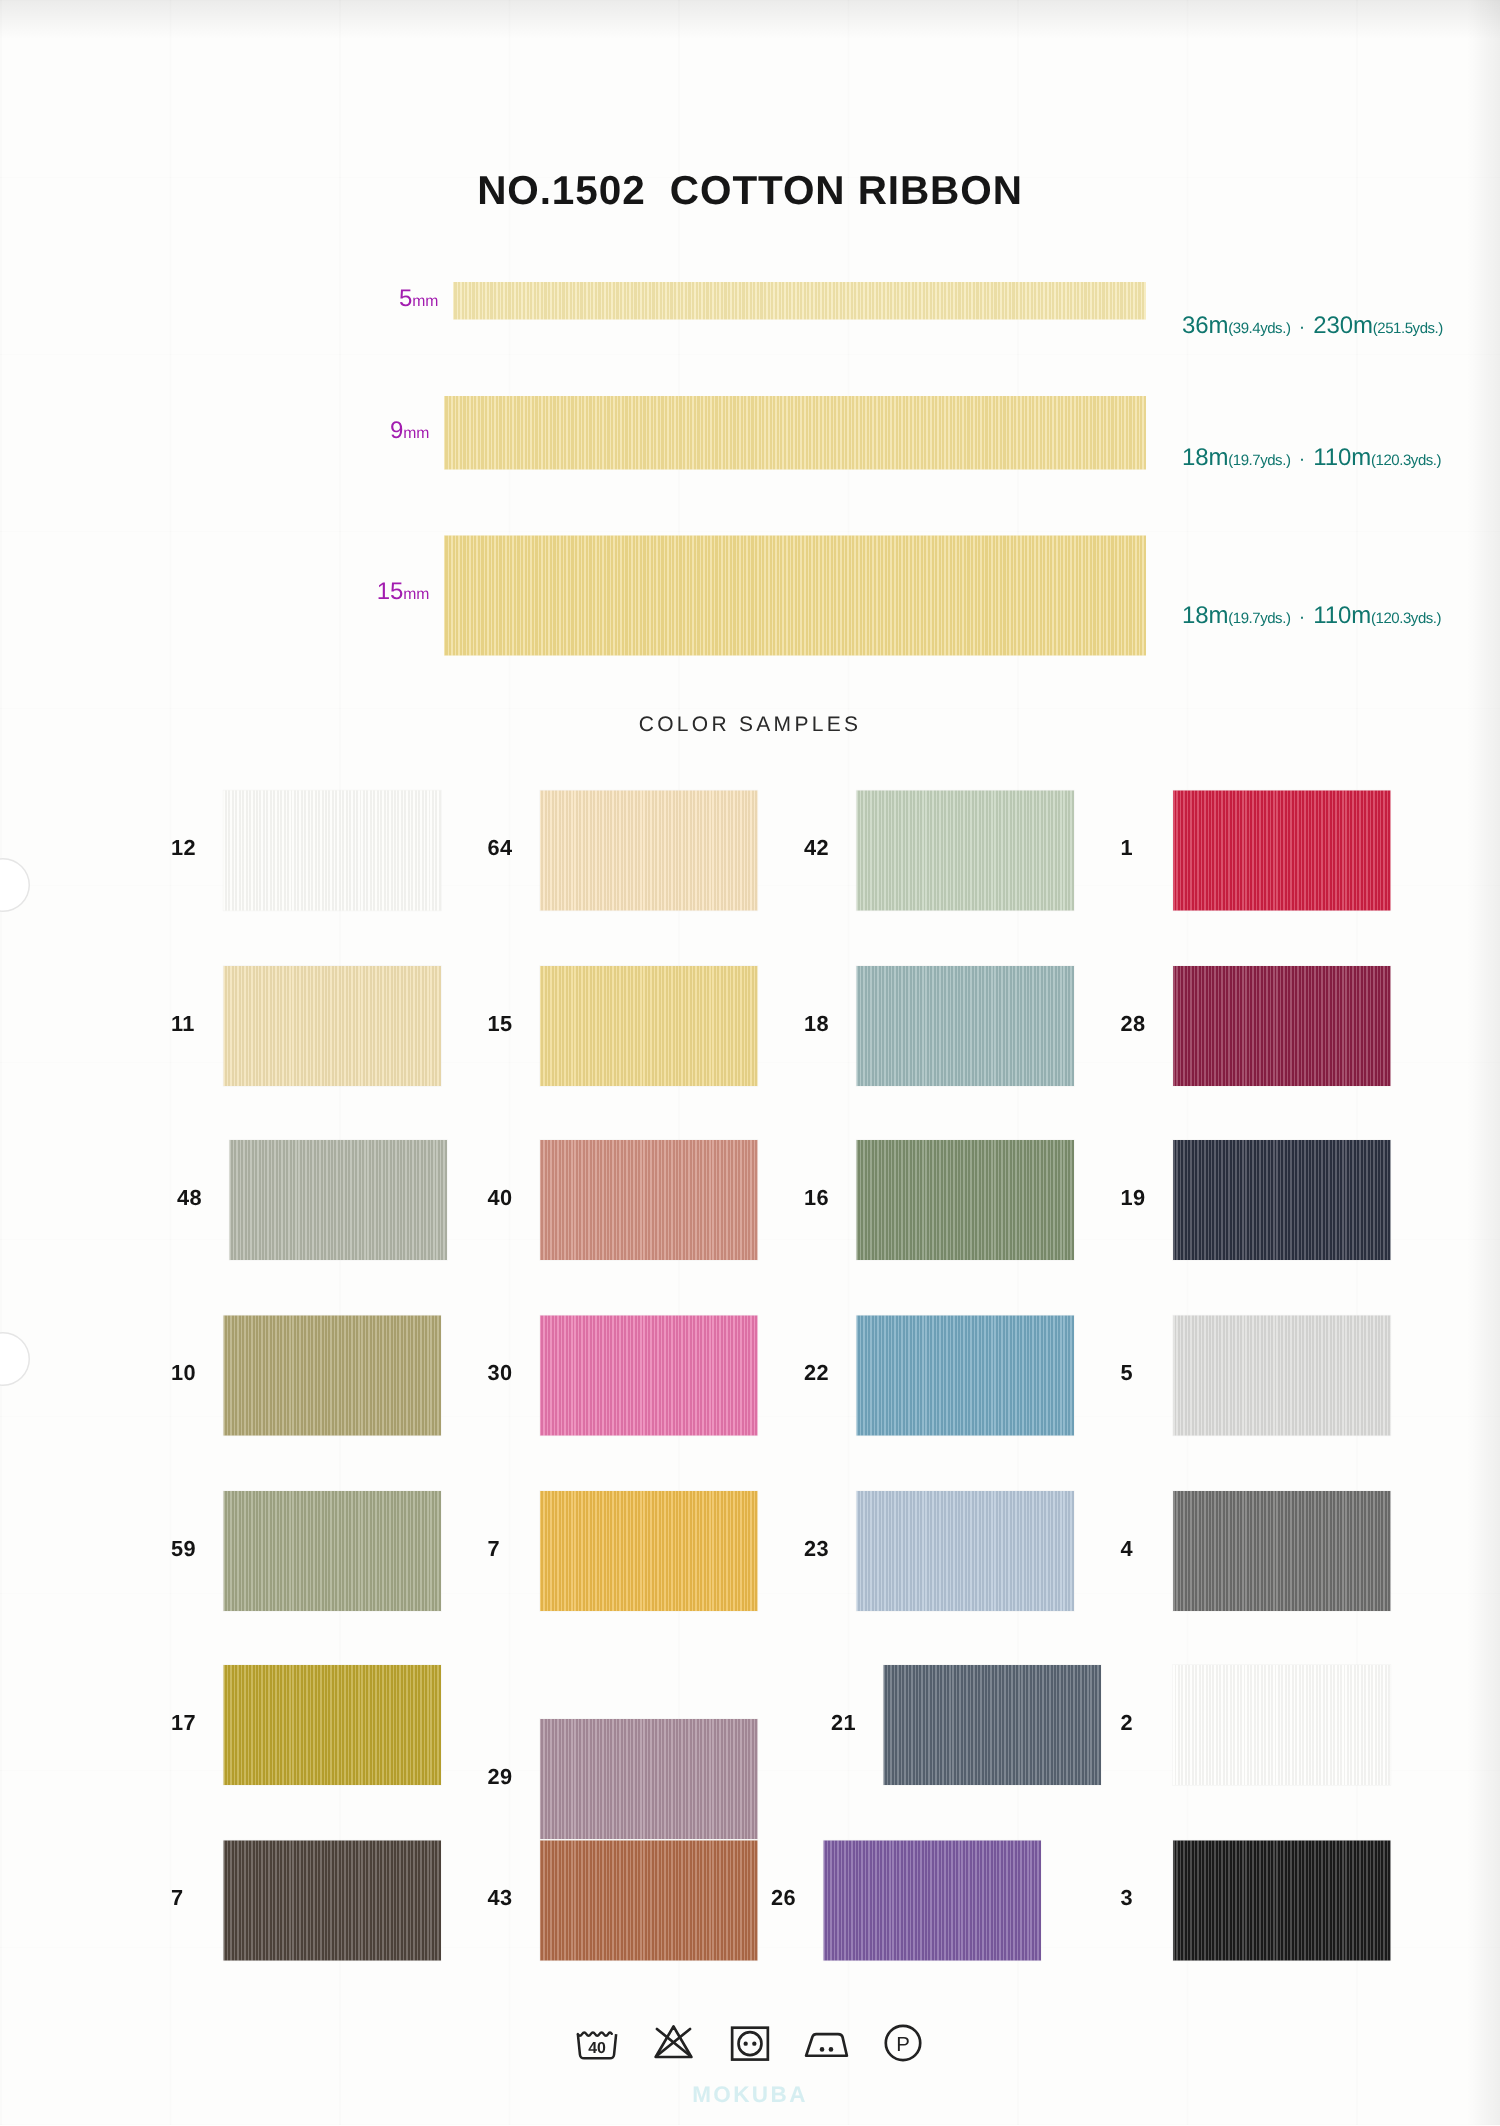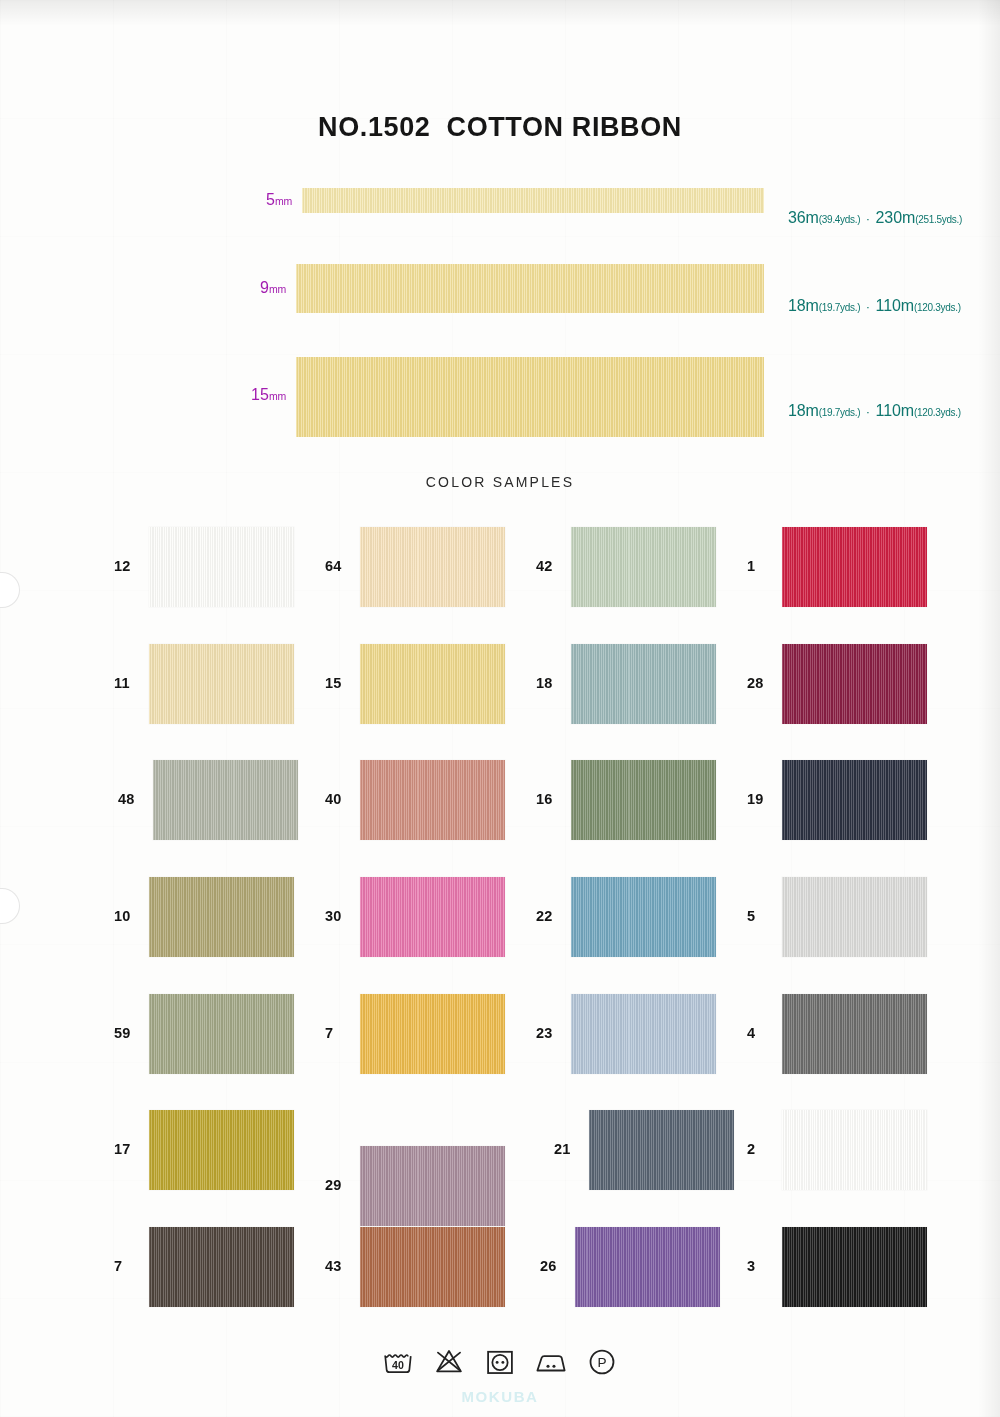--- a/index.html
+++ b/index.html
@@ -335,21 +335,21 @@
         <div class="swatch-chip pale" style="background-color: rgb(254, 254, 252);"></div>
       </div>
       <div class="swatch-cell" style="left: 0px; top: 700px;">
         <div class="swatch-num">7</div>
         <div class="swatch-chip" style="background-color: rgb(79, 68, 60);"></div>
       </div>
       <div class="swatch-cell" style="left: 211px; top: 700px;">
         <div class="swatch-num">43</div>
         <div class="swatch-chip" style="background-color: rgb(176, 106, 72);"></div>
       </div>
-      <div class="swatch-cell" style="left: 426px; top: 700px;">
+      <div class="swatch-cell" style="left: 400px; top: 700px;">
         <div class="swatch-num">26</div>
         <div class="swatch-chip" style="background-color: rgb(123, 91, 161);"></div>
       </div>
       <div class="swatch-cell" style="left: 633px; top: 700px;">
         <div class="swatch-num">3</div>
         <div class="swatch-chip" style="background-color: rgb(26, 26, 26);"></div>
       </div>
     </div>
 
   <div class="care-row">

